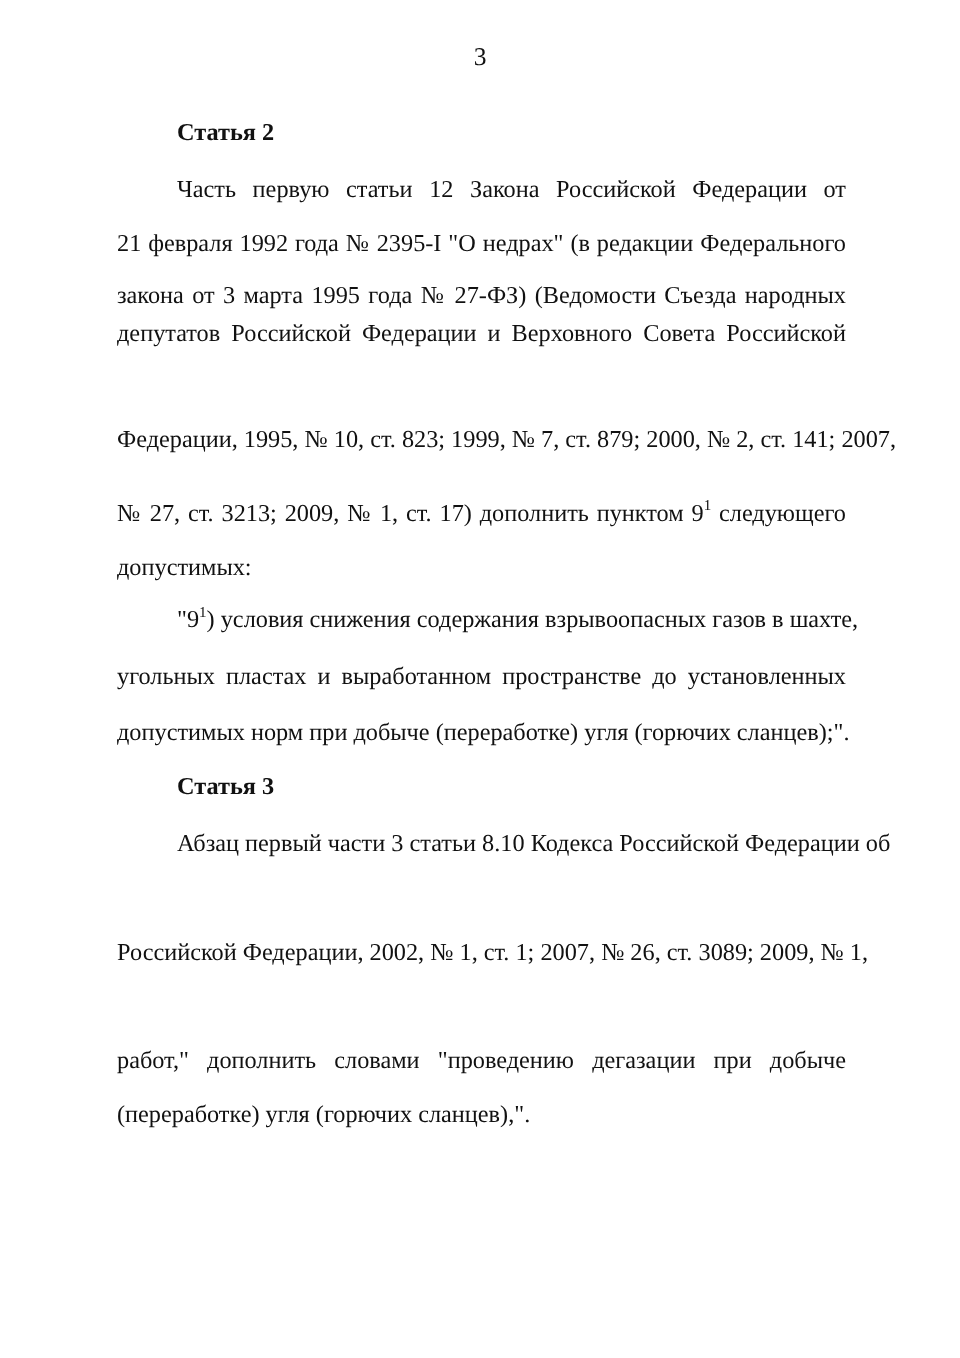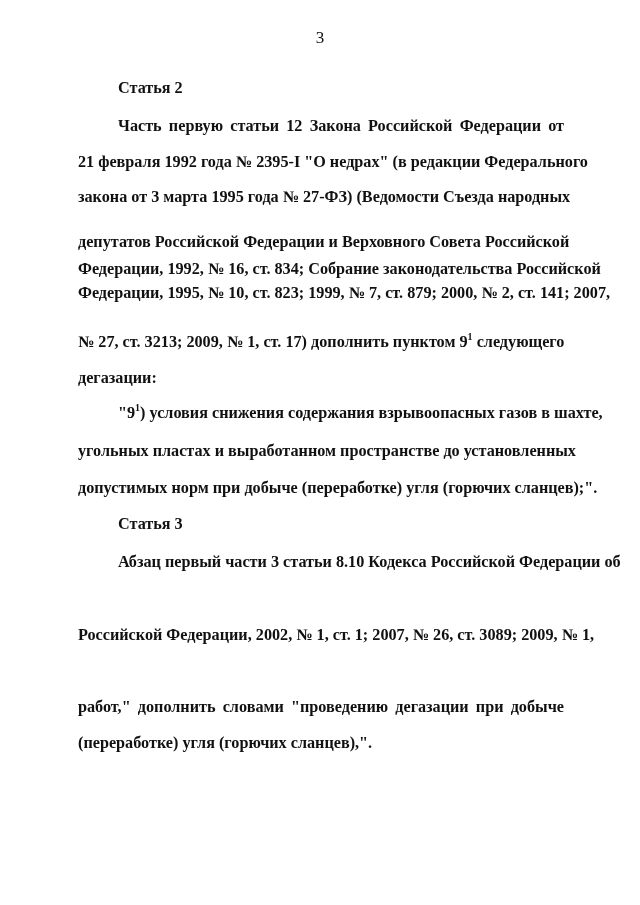--- a/index.html
+++ b/index.html
@@ -1,40 +1,39 @@
 <!DOCTYPE html>
 <html><head>
 <meta charset="utf-8">
 <style>
   html, body { margin:0; padding:0; background:#ffffff; }
   body { width:640px; height:905px; position:relative; overflow:hidden;
          font-family:"Liberation Serif", "DejaVu Serif", serif; color:#111; }
   .page { position:absolute; left:0; top:0; width:640px; height:905px; background:#fff; }
   .pnum { position:absolute; top:28px; left:0; width:640px; text-align:center; font-size:17px; }
-  .line { position:absolute; left:78px; width:486px; font-size:16.2px; line-height:20px; white-space:nowrap;font-weight:bold; }
+  .line { position:absolute; left:78px; width:486px; font-size:16.2px; line-height:20px; white-space:nowrap; }
   .just { text-align:justify; text-align-last:justify; }
   .ind { left:118px; width:446px; }
   .head { font-weight:bold; }
   sup { font-size:10px; vertical-align:7px; line-height:0; }
 </style>
 </head>
 <body>
 
 <div class="page">
   <div class="pnum">3</div>
 
   <div class="line ind head" style="top:78px">Статья 2</div>
   <div class="line ind just" style="top:116px">Часть первую статьи 12 Закона Российской Федерации от</div>
   <div class="line just" style="top:152px">21 февраля 1992 года № 2395-I "О недрах" (в редакции Федерального</div>
   <div class="line just" style="top:187px">закона от 3 марта 1995 года № 27-ФЗ) (Ведомости Съезда народных</div>
-  <div class="line just" style="top:232px">депутатов Российской Федерации и Верховного Совета Российской</div>
-  <div class="line just" style="top:259px">Федерации, 1992, № 16, ст. 834; Собрание законодательства Российской</div>
+  <div class="line just" style="top:212px">депутатов Российской Федерации и Верховного Совета Российской</div>
   <div class="line just" style="top:283px">Федерации, 1995, № 10, ст. 823; 1999, № 7, ст. 879; 2000, № 2, ст. 141; 2007,</div>
   <div class="line just" style="top:332px"><span>№ 27, ст. 3213; 2009, № 1, ст. 17) дополнить пунктом 9</span><sup>1</sup><span> следующего</span></div>
-  <div class="line" style="top:368px">дегазации:</div>
+  <div class="line" style="top:368px">допустимых:</div>
   <div class="line ind just" style="top:403px"><span>"9</span><sup>1</sup><span>) условия снижения содержания взрывоопасных газов в шахте,</span></div>
   <div class="line just" style="top:441px">угольных пластах и выработанном пространстве до установленных</div>
   <div class="line" style="top:478px">допустимых норм при добыче (переработке) угля (горючих сланцев);".</div>
 
   <div class="line ind head" style="top:514px">Статья 3</div>
   <div class="line ind just" style="top:552px">Абзац первый части 3 статьи 8.10 Кодекса Российской Федерации об</div>
   <div class="line just" style="top:625px">Российской Федерации, 2002, № 1, ст. 1; 2007, № 26, ст. 3089; 2009, № 1,</div>
   <div class="line just" style="top:697px">работ," дополнить словами "проведению дегазации при добыче</div>
   <div class="line" style="top:733px">(переработке) угля (горючих сланцев),".</div>
 </div>

